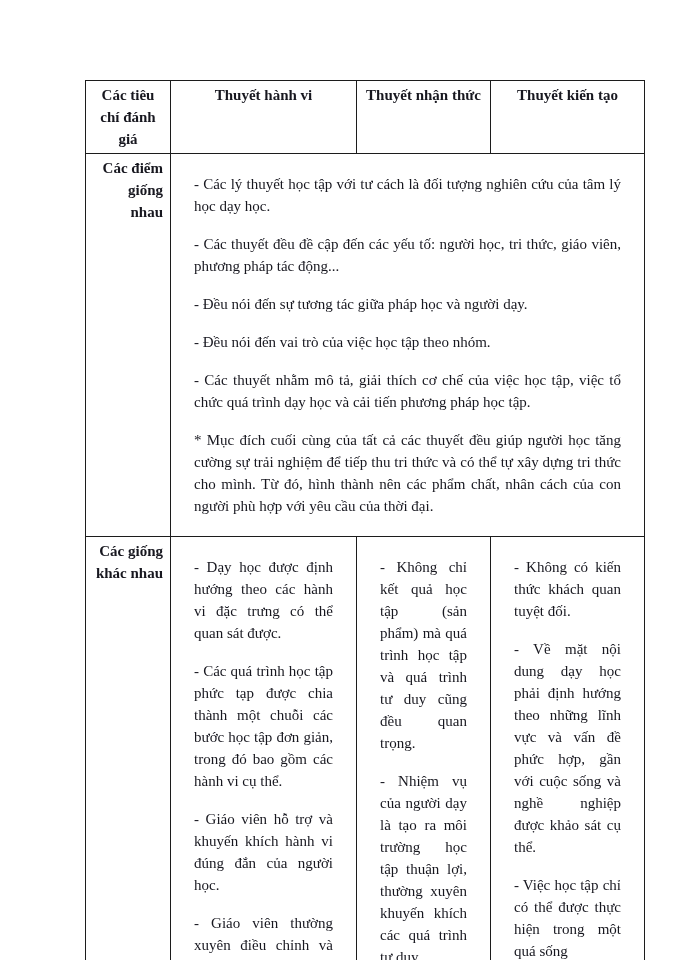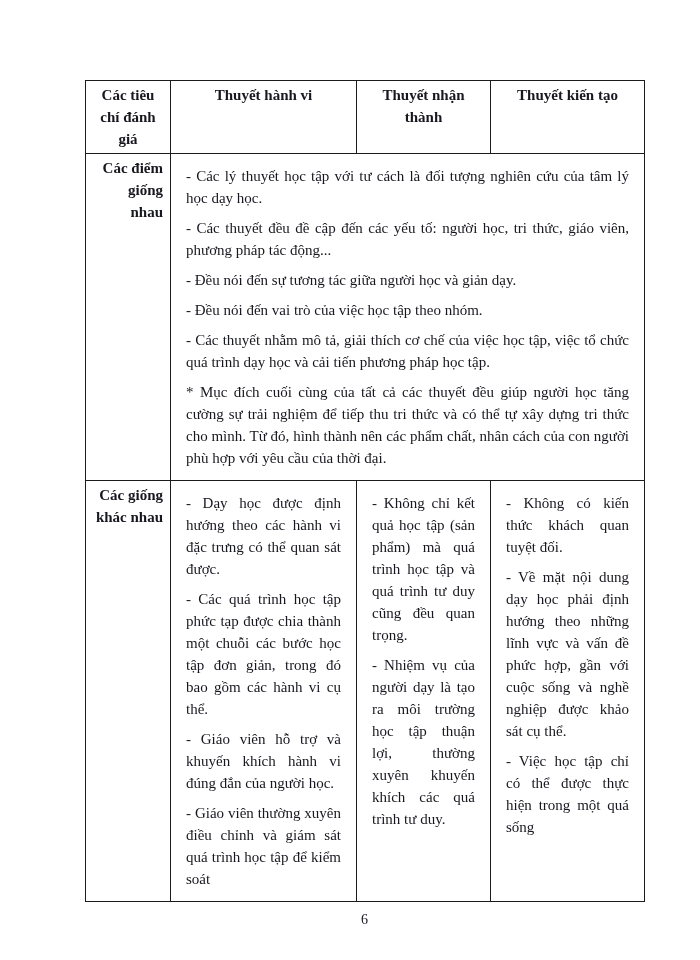--- a/index.html
+++ b/index.html
@@ -48,21 +48,21 @@
   }
   td.row-label {
     font-weight: bold;
     text-align: right;
     vertical-align: middle;
   }
   td.body-cell {
     text-align: justify;
   }
   td.body-cell p {
-    margin: 8px;
+    margin: 16px;
   }
   .page-number {
     width: 559px;
     margin-top: 10px;
     text-align: center;
     font-size: 14px;
     color: #17171f;
   }
 </style>
 </head>
@@ -75,31 +75,31 @@
       <col class="c1">
         <col class="c2">
         <col class="c3">
         <col class="c4">
     </colgroup>
     <tbody>
 
       <tr class="header-row">
         <td class="th">Các tiêu chí đánh giá</td>
         <td class="th">Thuyết hành vi</td>
-        <td class="th">Thuyết nhận thành</td>
+        <td class="th">Thuyết nhận thức</td>
         <td class="th">Thuyết kiến tạo</td>
       </tr>
 
 
       <tr class="sim-row">
         <td class="row-label">Các điểm giống nhau</td>
         <td class="body-cell" colspan="3">
           <p>- Các lý thuyết học tập với tư cách là đối tượng nghiên cứu của tâm lý học dạy học.</p>
           <p>- Các thuyết đều đề cập đến các yếu tố: người học, tri thức, giáo viên, phương pháp tác động...</p>
-          <p>- Đều nói đến sự tương tác giữa người học và giản dạy.</p>
+          <p>- Đều nói đến sự tương tác giữa pháp học và người dạy.</p>
           <p>- Đều nói đến vai trò của việc học tập theo nhóm.</p>
           <p>- Các thuyết nhằm mô tả, giải thích cơ chế của việc học tập, việc tổ chức quá trình dạy học và cải tiến phương pháp học tập.</p>
           <p>* Mục đích cuối cùng của tất cả các thuyết đều giúp người học tăng cường sự trải nghiệm để tiếp thu tri thức và có thể tự xây dựng tri thức cho mình. Từ đó, hình thành nên các phẩm chất, nhân cách của con người phù hợp với yêu cầu của thời đại.</p>
         </td>
       </tr>
 
       <tr class="diff-row">
         <td class="row-label">Các giống khác nhau</td>
         <td class="body-cell">
           <p>- Dạy học được định hướng theo các hành vi đặc trưng có thể quan sát được.</p>

